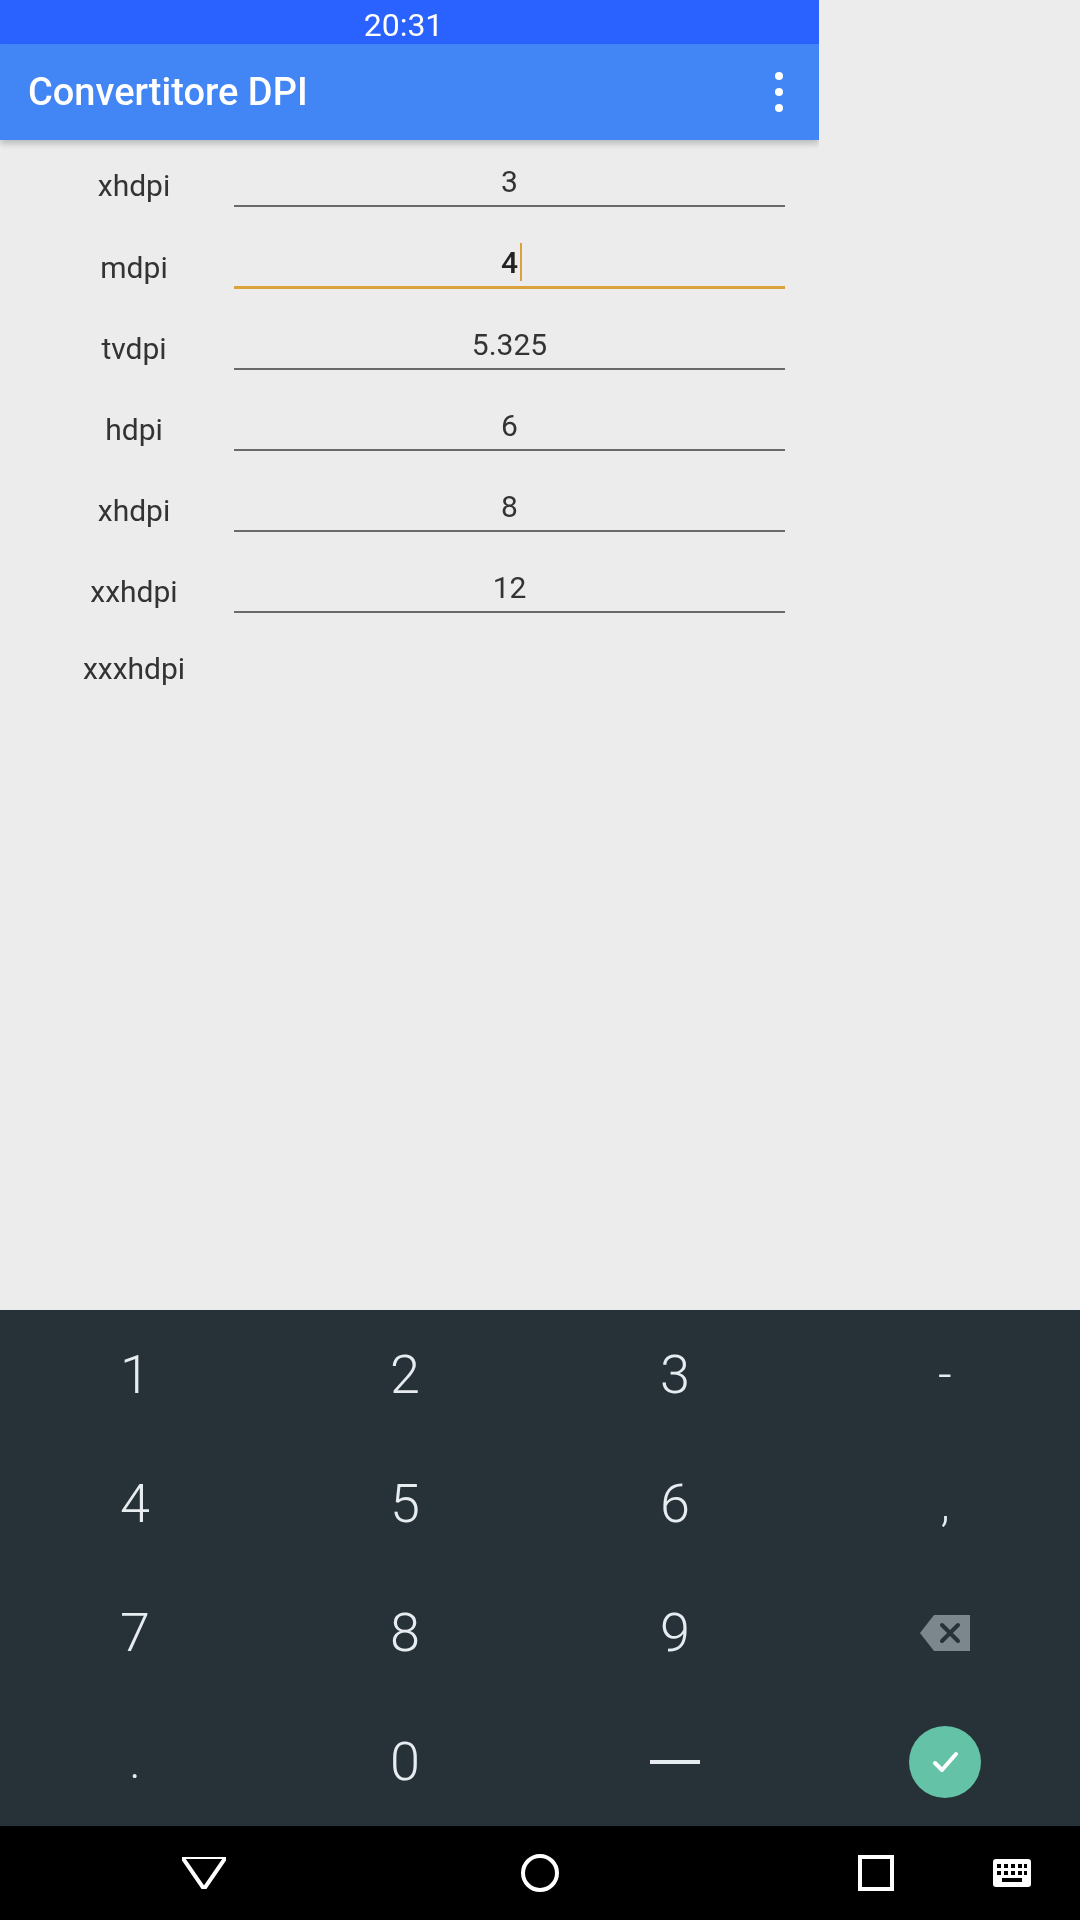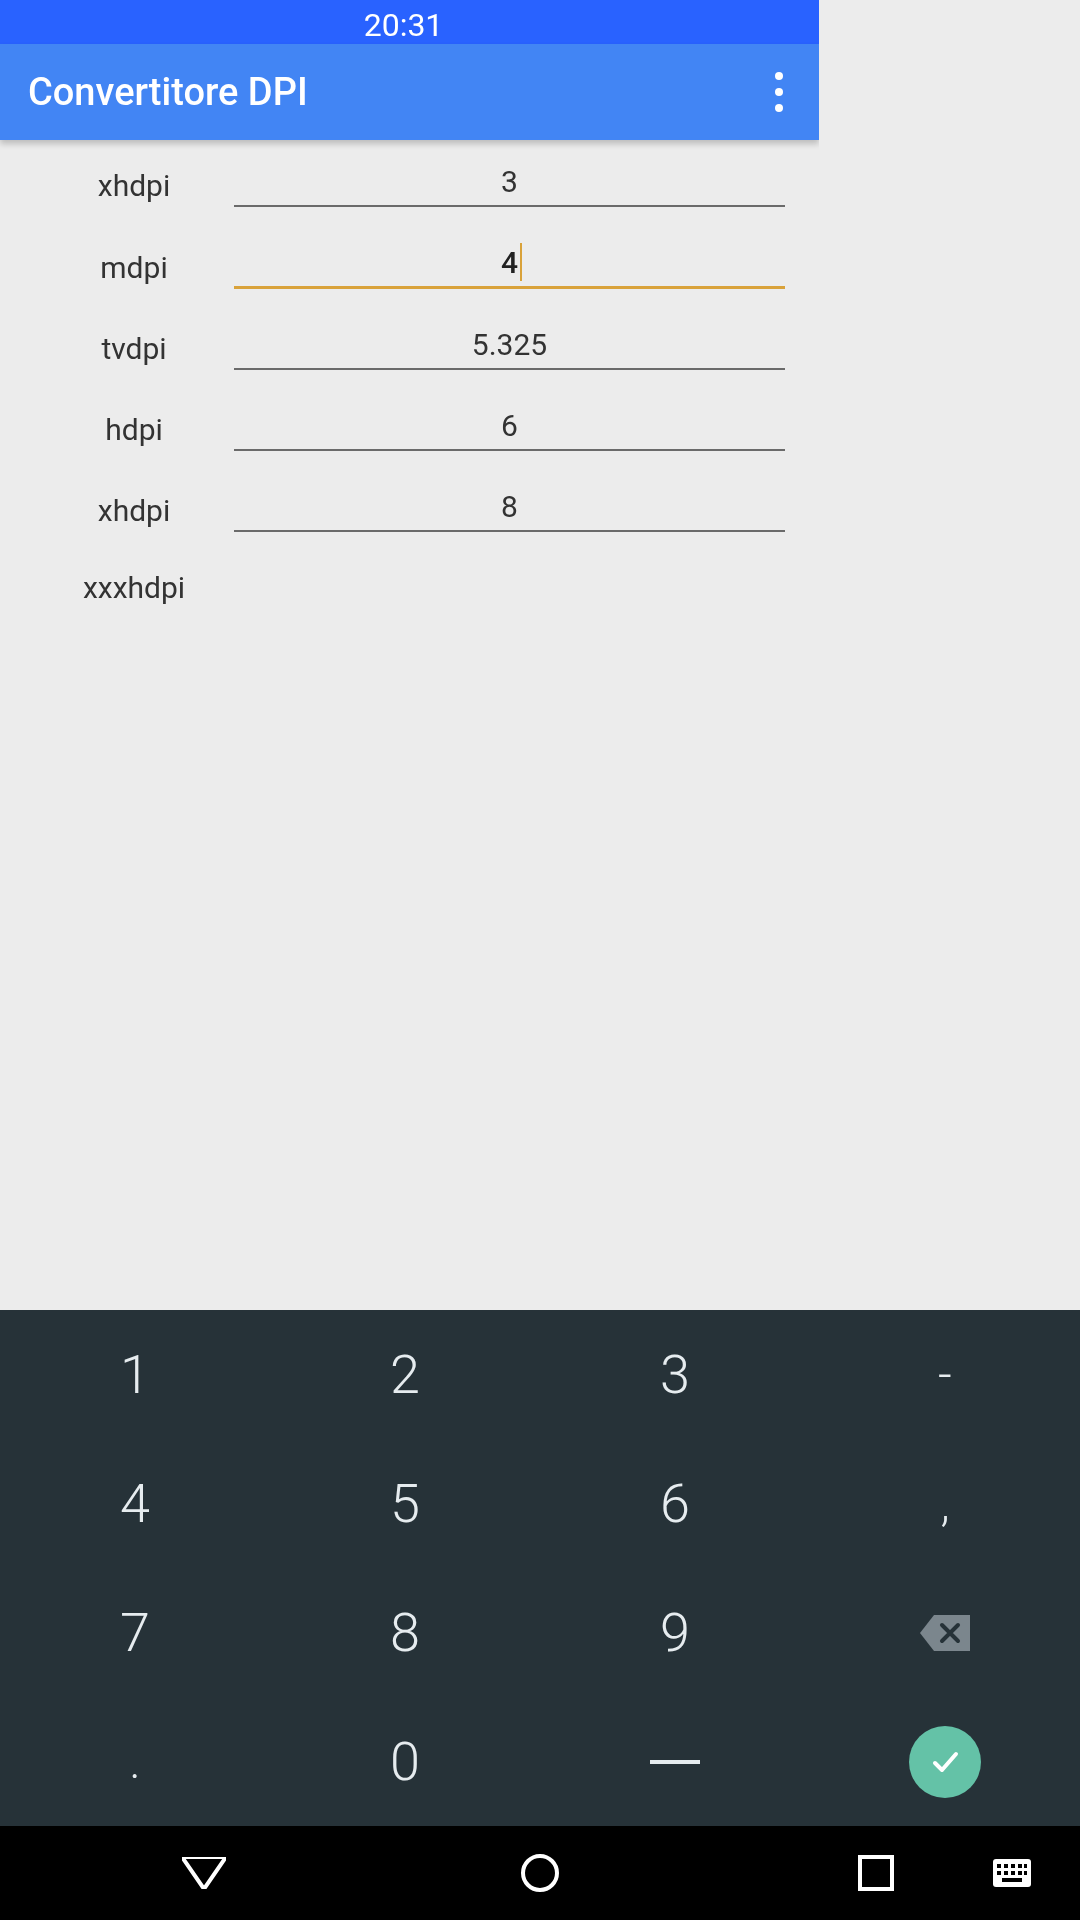--- a/index.html
+++ b/index.html
@@ -92,20 +92,26 @@
       <input class="field-input" value="6" style="">
     </div>
   </div>
   <div class="field-row">
     <div class="field-label">xhdpi</div>
     <div class="field-input-wrap">
       <input class="field-input" value="8" style="">
     </div>
   </div>
   <div class="field-row">
+    <div class="field-label">xxhdpi</div>
+    <div class="field-input-wrap">
+      <input class="field-input" value="12" style="">
+    </div>
+  </div>
+  <div class="field-row">
     <div class="field-label">xxxhdpi</div>
   </div>
 </div>
 
 <div class="keyboard">
   <div class="key">1</div>
   <div class="key">2</div>
   <div class="key">3</div>
   <div class="key key-punct">-</div>
 

